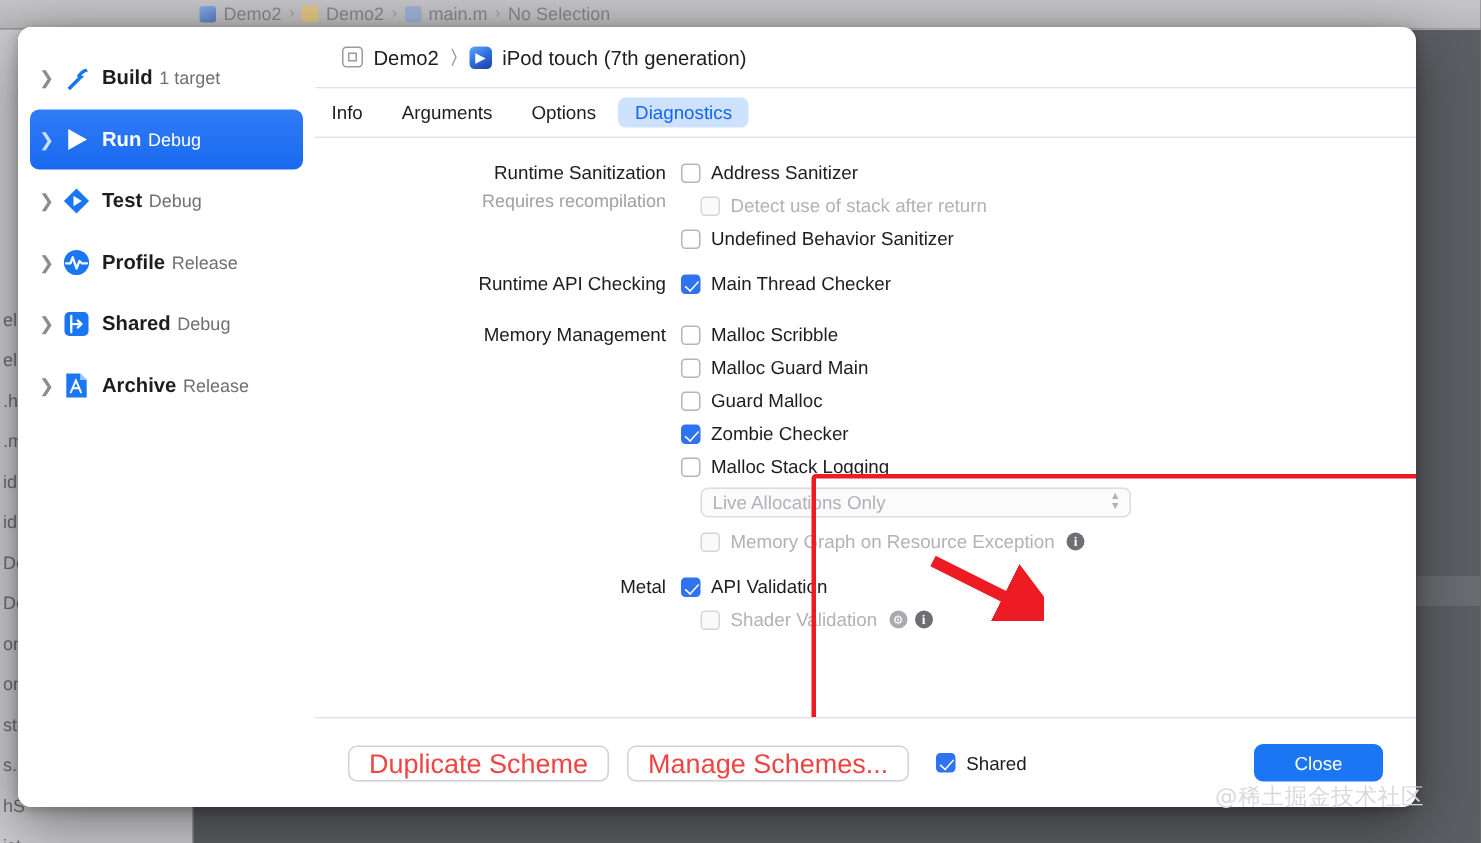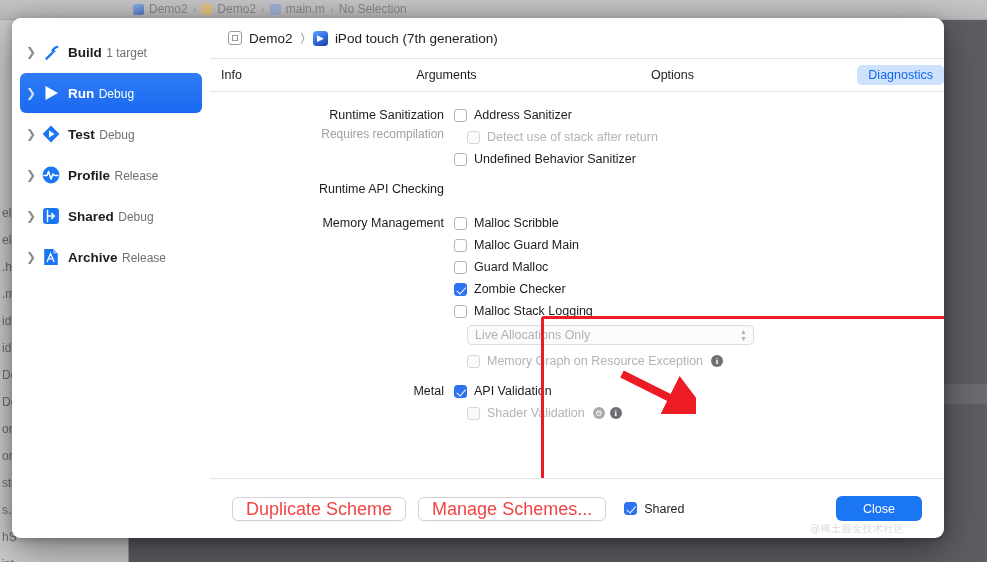--- a/index.html
+++ b/index.html
@@ -96,21 +96,21 @@
   .crumb-sep { margin: 0 8px; color: #9a9a9f; font-size: 13px; }
   .dev-icon {
     width: 15px; height: 15px; border-radius: 3.5px; margin-right: 7px;
     background: linear-gradient(150deg,#5ea9fb 0%, #2f6fe0 48%, #1a3f9e 100%);
     display: inline-flex; align-items: center; justify-content: center;
     font-size: 9px; color: #fff;
   }
 
   #tabbar {
     height: 33px; flex: none; display: flex; align-items: center;
-    justify-content: space-between; gap: 4px;
+    justify-content: flex-start; gap: 4px;
     border-bottom: 1px solid #e3e3e5; background: #fff;
   }
   .tab {
     font-size: 12.5px; color: #1d1d1f; padding: 3px 11px;
     border-radius: 5px; cursor: default;
   }
   .tab.active { background: #cfe2fd; color: #1068f0; }
 
   #content { flex: 1; overflow: hidden; position: relative; padding-top: 12px; }
 
@@ -181,21 +181,21 @@
   }
   #shared-wrap { display: flex; align-items: center; margin-left: 6px; }
   #close-btn {
     margin-left: auto; height: 25px; min-width: 86px; padding: 0 16px;
     border-radius: 6px; border: none; background: #1a76f2; color: #fff;
     font-size: 12.5px; cursor: default;
   }
 
   #watermark {
     position: absolute; left: 810px; top: 522px;
-    font-size: 10px; color: #d9d9dd;
+    font-size: 15px; color: #d9d9dd;
     font-family: "DejaVu Sans", sans-serif; letter-spacing: .5px;
     white-space: nowrap; z-index: 40;
   }
 </style>
 </head>
 <body>
 
 <div id="bg-root">
   <div id="bg-navigator">
     <div id="bg-filelist">
@@ -361,20 +361,26 @@
           </div>
           <div class="cbrow">
             <span class="cb"></span>
             <span class="cblabel">Undefined Behavior Sanitizer</span>
           </div>
         </div>
       </div>
 
       <div class="frow" style="margin-top:8px;">
         <div class="flabel">Runtime API Checking</div>
+        <div class="fctl">
+          <div class="cbrow">
+            <span class="cb checked"></span>
+            <span class="cblabel">Main Thread Checker</span>
+          </div>
+        </div>
       </div>
 
       <div class="frow" style="margin-top:12px;">
         <div class="flabel">Memory Management</div>
         <div class="fctl">
           <div class="cbrow">
             <span class="cb"></span>
             <span class="cblabel">Malloc Scribble</span>
           </div>
           <div class="cbrow">

